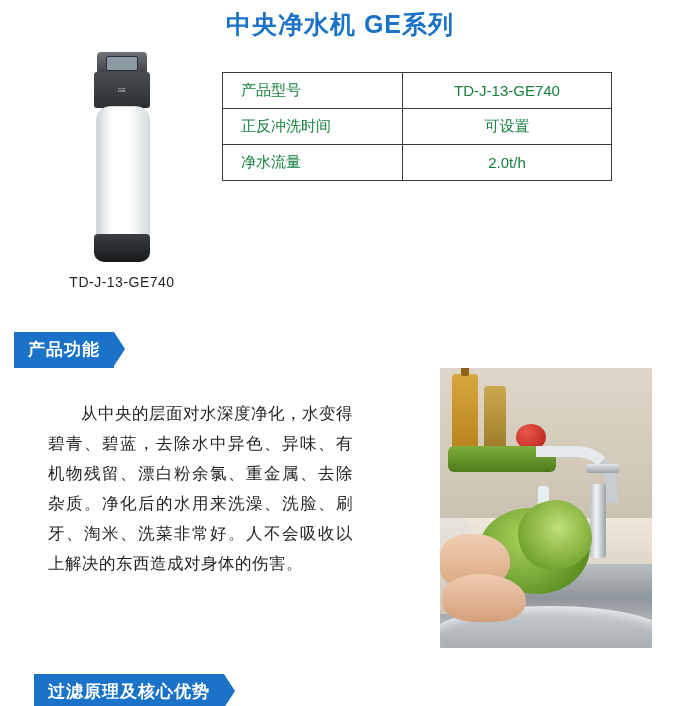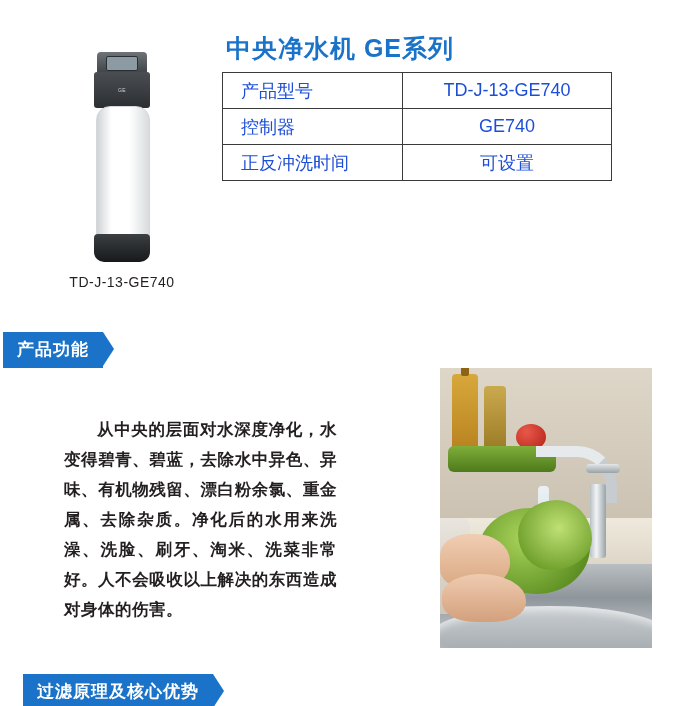--- a/index.html
+++ b/index.html
@@ -16,21 +16,21 @@
     overflow: hidden;
   }
 
   
   .title {
     text-align: center;
     font-size: 25px;
     font-weight: bold;
     color: #1a73c8;
     letter-spacing: 1px;
-    padding-top: 32px;
+    padding-top: 8px;
     height: 34px;
     box-sizing: border-box;
   }
 
   
   .top-section {
     position: relative;
     height: 265px;
   }
 
@@ -120,43 +120,43 @@
     position: absolute;
     left: 222px;
     top: 38px;
     width: 390px;
     border-collapse: collapse;
     table-layout: fixed;
   }
   .spec-table td {
     border: 1px solid #3a3a3a;
     height: 33px;
-    font-size: 18px;
-    color: #1d4ed8;
+    font-size: 15px;
+    color: #15803d;
   }
   .spec-table td.key {
     width: 160px;
     padding-left: 18px;
     text-align: left;
   }
   .spec-table td.val {
     text-align: center;
   }
 
   
   .section-head {
     position: relative;
     display: inline-block;
     background: #1a73c8;
     color: #ffffff;
     font-size: 17px;
     font-weight: bold;
     letter-spacing: 1px;
     padding: 6px 14px 7px 14px;
-    margin-left: 3px;
+    margin-left: 14px;
   }
   .section-head::after {
     content: "";
     position: absolute;
     right: -11px;
     top: 0;
     width: 0;
     height: 0;
     border-top: 17px solid transparent;
     border-bottom: 17px solid transparent;
@@ -170,21 +170,21 @@
     position: absolute;
     left: 48px;
     top: 398px;
     width: 305px;
     font-size: 16.5px;
     line-height: 30px;
     letter-spacing: .5px;
     text-align: justify;
     color: #231f20;
   }
-  .function-block p { margin: 16px; text-indent: 2em; font-weight: bold; }
+  .function-block p { margin: 0; text-indent: 2em; }
 
   
   .photo {
     position: absolute;
     left: 440px;
     top: 368px;
     width: 212px;
     height: 280px;
     overflow: hidden;
     background: #cfc9bd;
@@ -298,26 +298,26 @@
     <div class="product-caption">TD-J-13-GE740</div>
   </div>
 
   <table class="spec-table">
     <tbody>
       <tr>
         <td class="key">产品型号</td>
         <td class="val">TD-J-13-GE740</td>
       </tr>
       <tr>
-        <td class="key">控制器</td>
-        <td class="val">GE740</td>
+        <td class="key">正反冲洗时间</td>
+        <td class="val">可设置</td>
       </tr>
       <tr>
-        <td class="key">正反冲洗时间</td>
-        <td class="val">可设置</td>
+        <td class="key">净水流量</td>
+        <td class="val">2.0t/h</td>
       </tr>
     </tbody>
   </table>
 </div>
 
 <div class="head-row-1">
   <div class="section-head">产品功能</div>
 </div>
 
 <div class="function-block">

